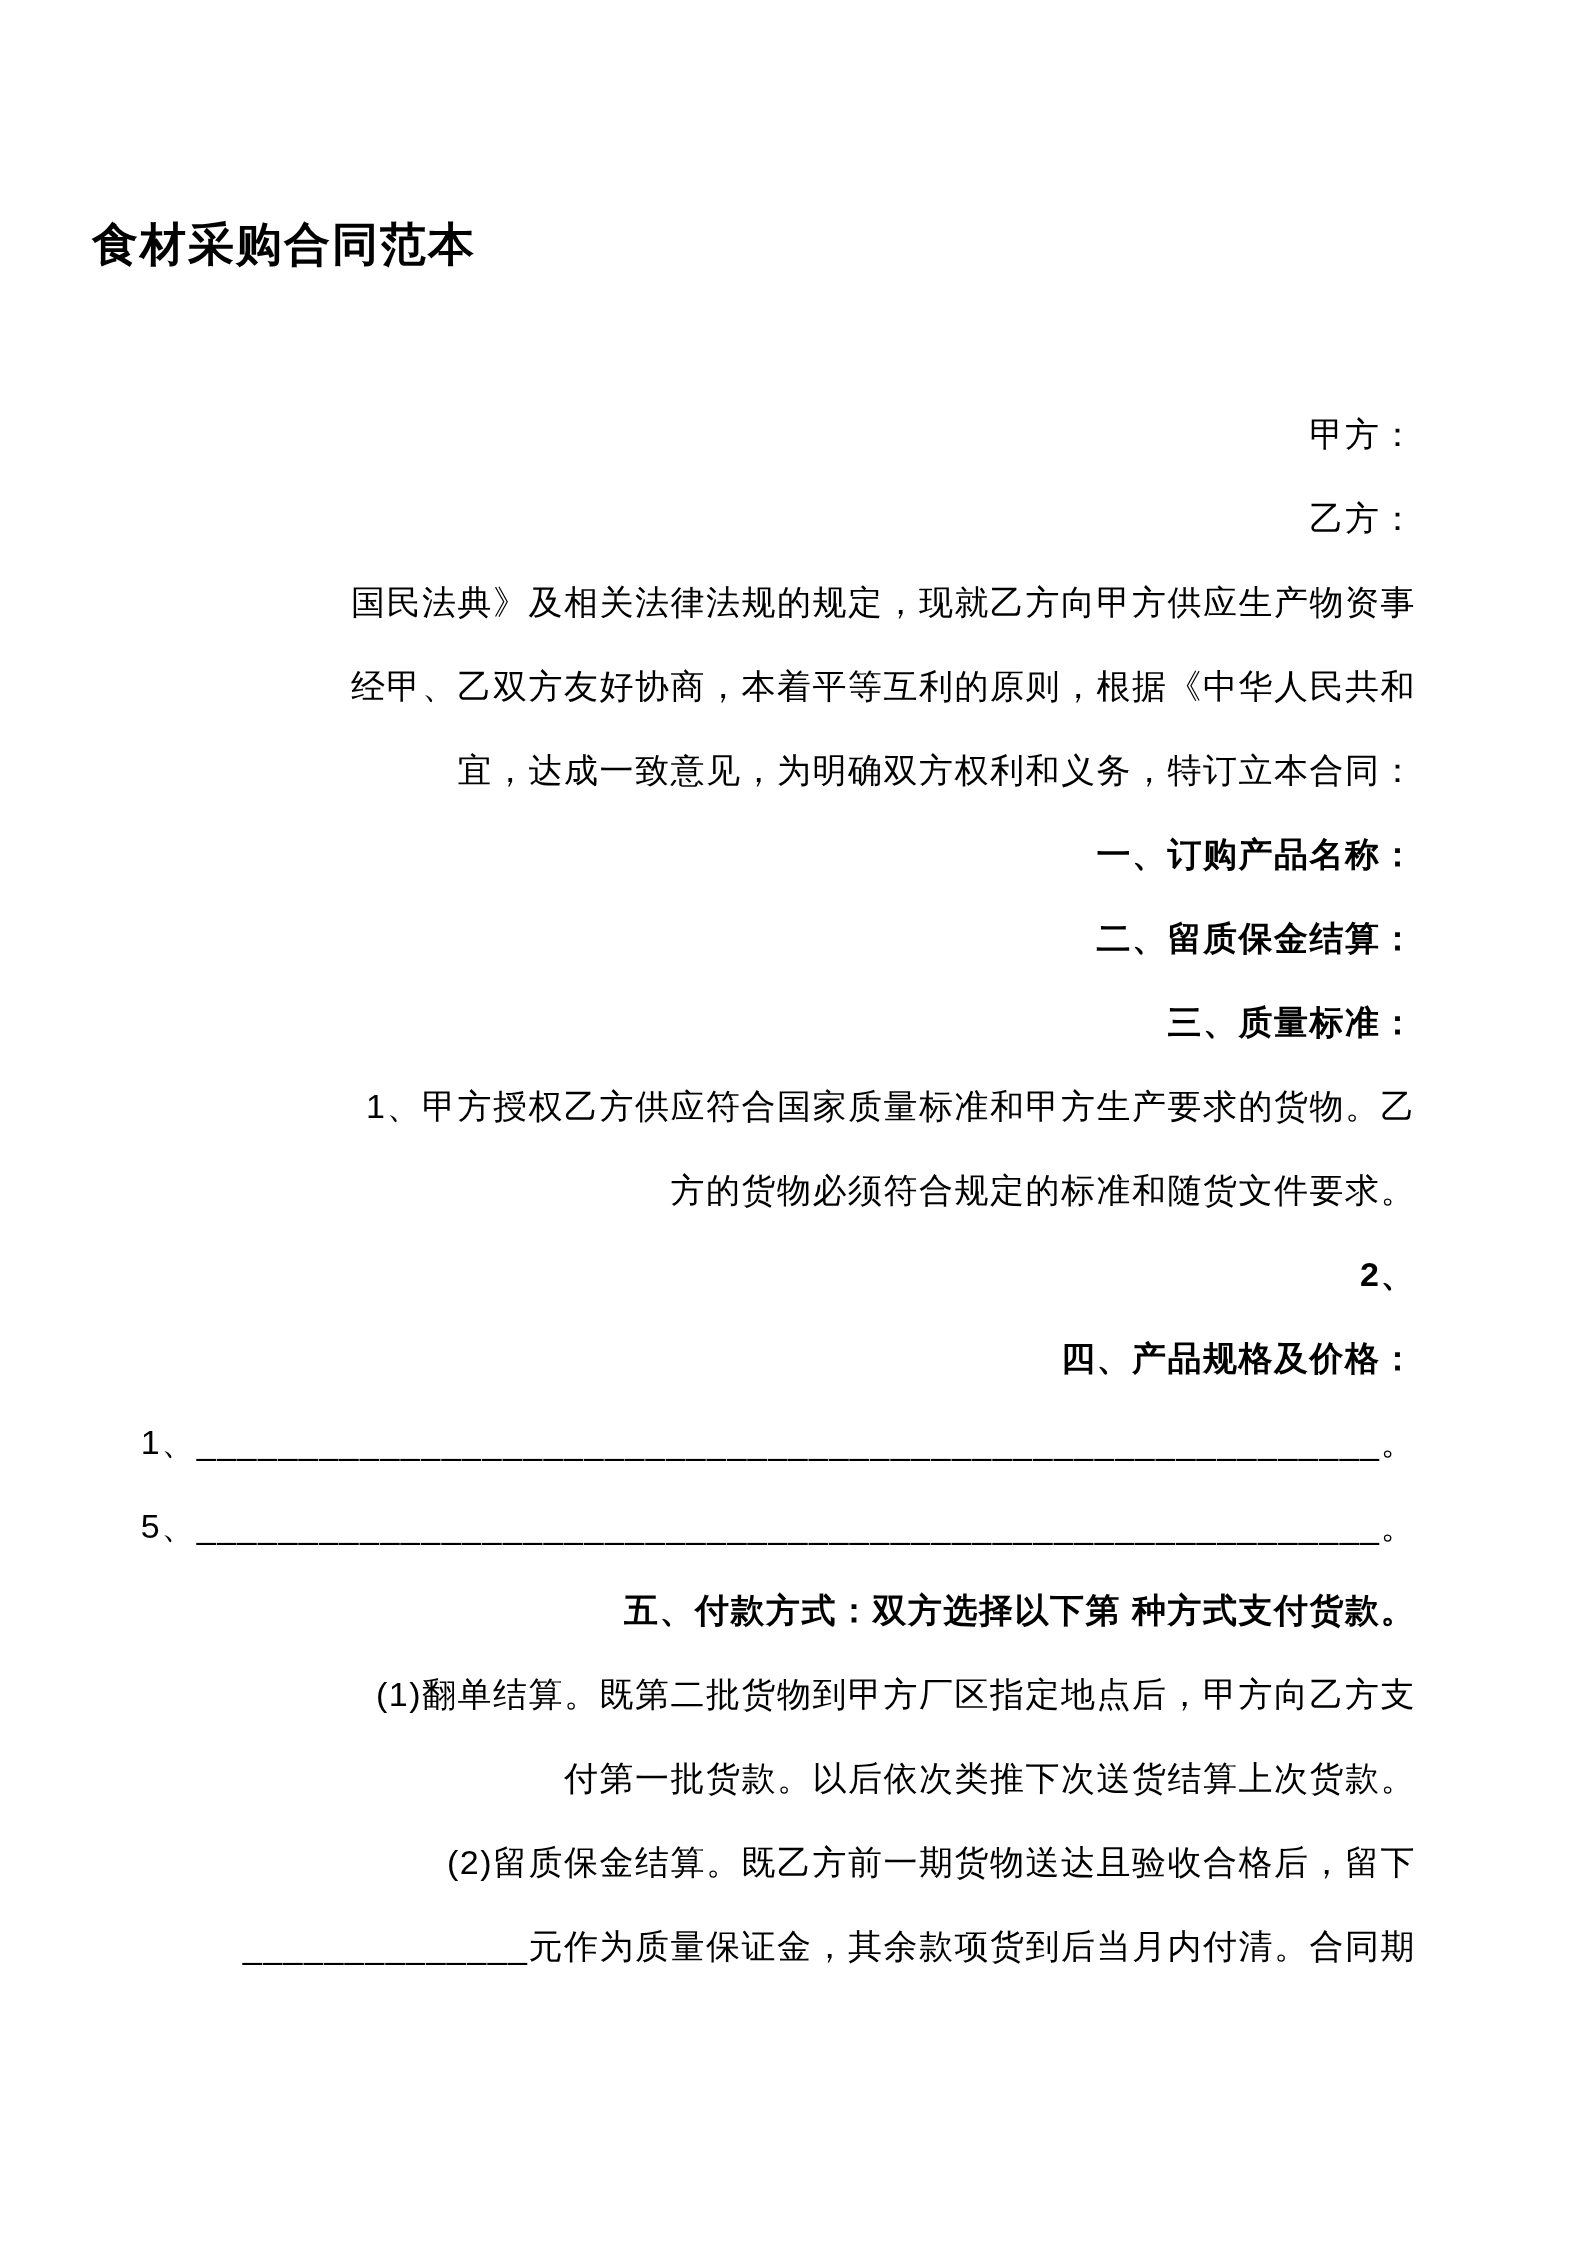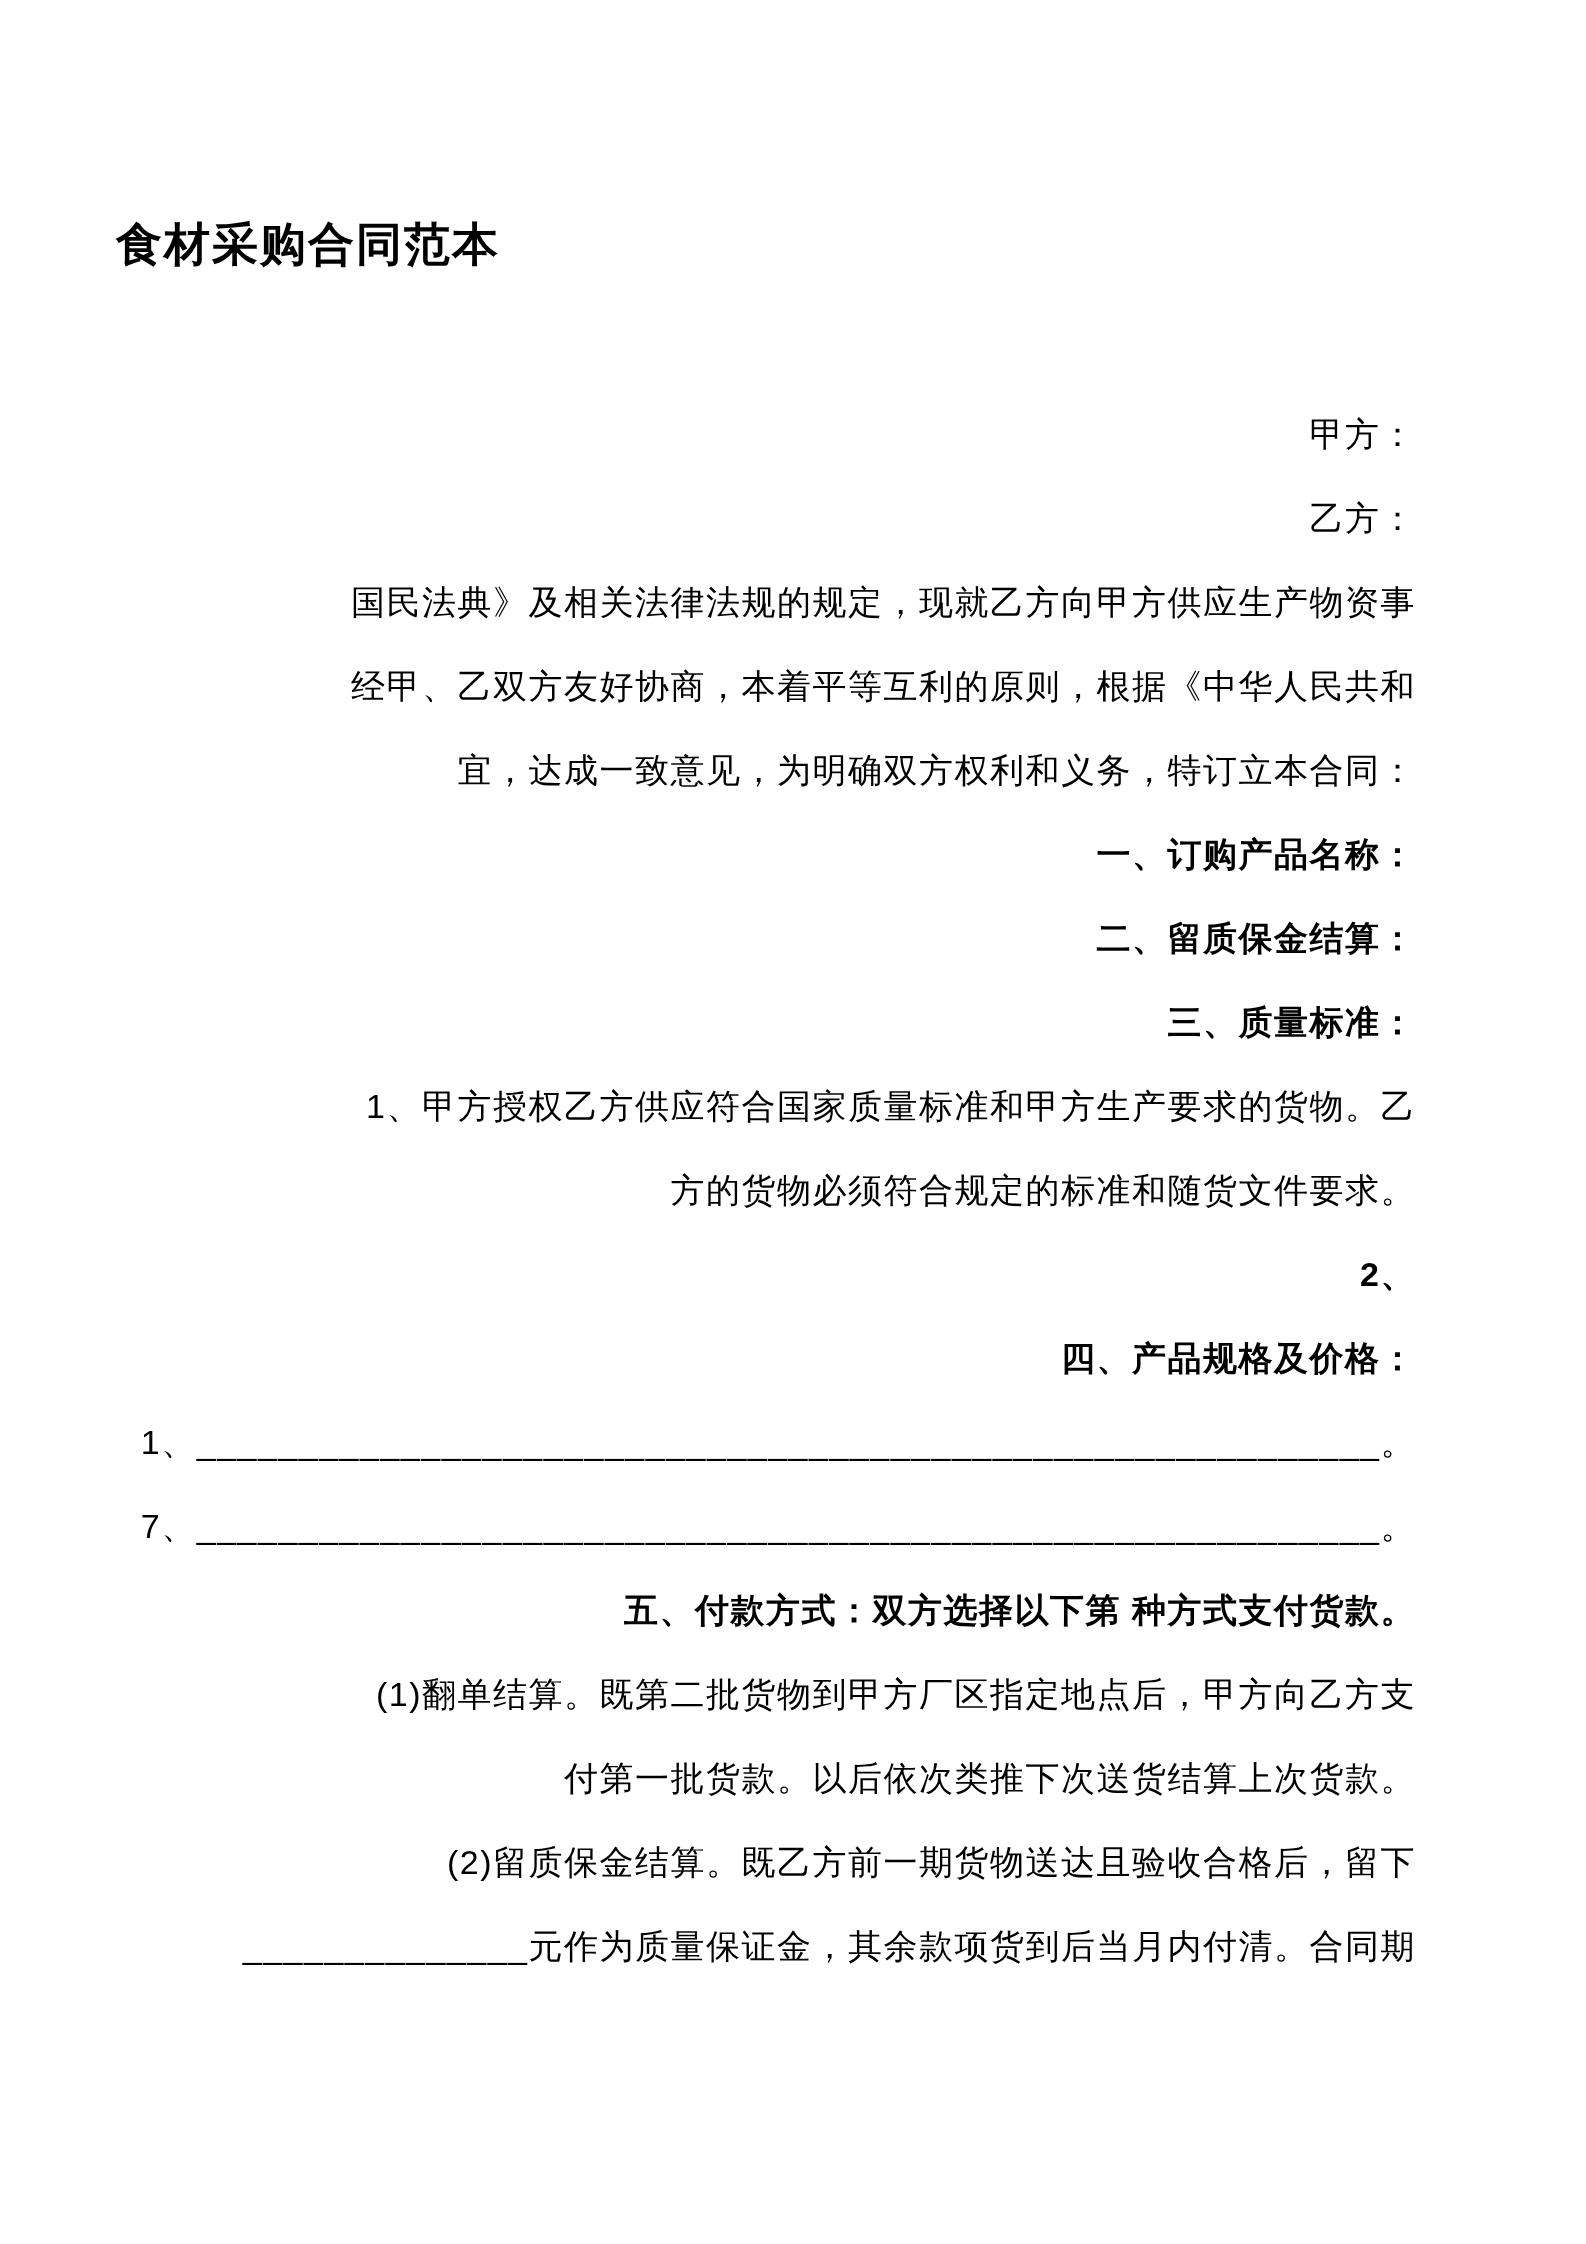--- a/index.html
+++ b/index.html
@@ -9,21 +9,21 @@
   }
   .page {
     position: relative;
     width: 1586px;
     height: 2244px;
     background: #ffffff;
     overflow: hidden;
   }
   .doc {
     box-sizing: border-box;
-    padding: 212px 170px 0 116px;
+    padding: 212px 170px 0 92px;
     font-family: "Liberation Sans", "DejaVu Sans", sans-serif;
     color: #000000;
   }
   .title {
     margin: 0 0 116px 0;
     font-size: 46px;
     line-height: 64px;
     font-weight: bold;
     letter-spacing: 2px;
   }
@@ -52,21 +52,21 @@
         <div class="line">经甲、乙双方友好协商，本着平等互利的原则，根据《中华人民共和</div>
         <div class="line">宜，达成一致意见，为明确双方权利和义务，特订立本合同：</div>
         <div class="line bold">一、订购产品名称：</div>
         <div class="line bold">二、留质保金结算：</div>
         <div class="line bold">三、质量标准：</div>
         <div class="line">1、甲方授权乙方供应符合国家质量标准和甲方生产要求的货物。乙</div>
         <div class="line">方的货物必须符合规定的标准和随货文件要求。</div>
         <div class="line bold">2、</div>
         <div class="line bold">四、产品规格及价格：</div>
         <div class="line">1、__________________________________________________________。</div>
-        <div class="line">7、__________________________________________________________。</div>
+        <div class="line">5、__________________________________________________________。</div>
         <div class="line bold">五、付款方式：双方选择以下第 种方式支付货款。</div>
         <div class="line">(1)翻单结算。既第二批货物到甲方厂区指定地点后，甲方向乙方支</div>
         <div class="line">付第一批货款。以后依次类推下次送货结算上次货款。</div>
         <div class="line">(2)留质保金结算。既乙方前一期货物送达且验收合格后，留下</div>
         <div class="line">______________元作为质量保证金，其余款项货到后当月内付清。合同期</div>
       </div>
   </div>
 </div>
 
 </body></html>

